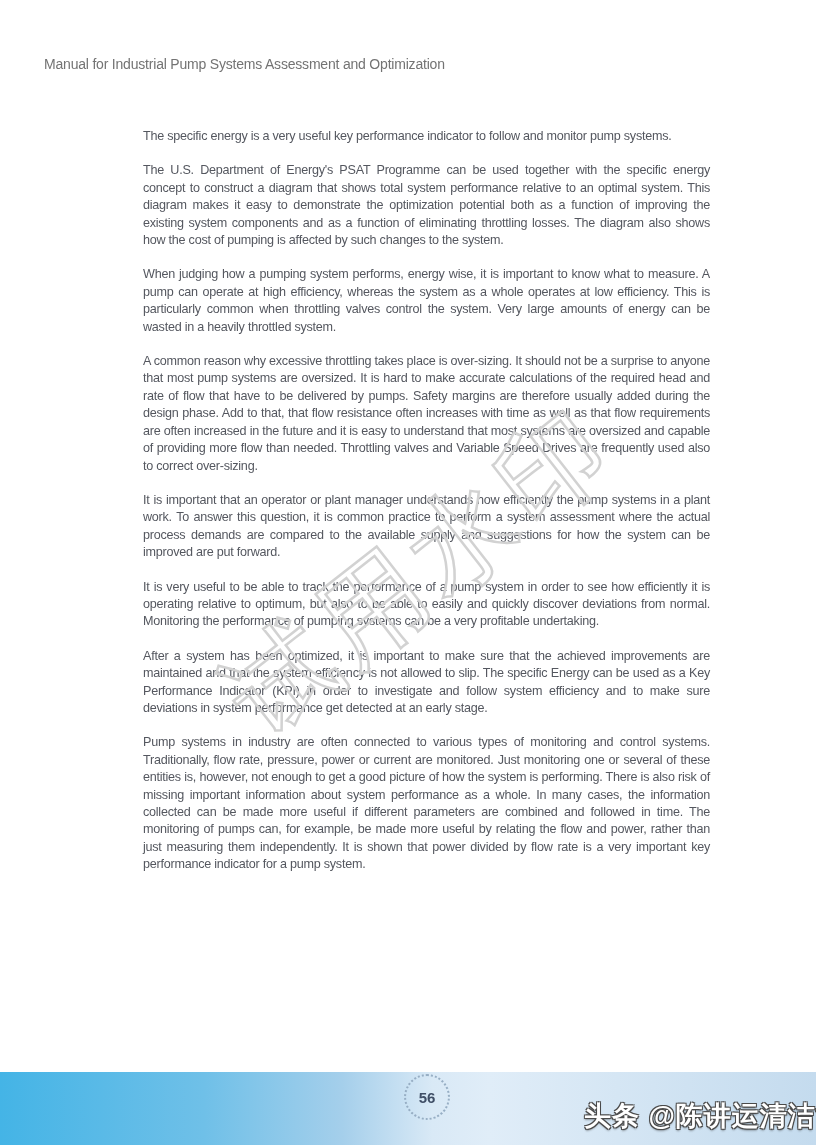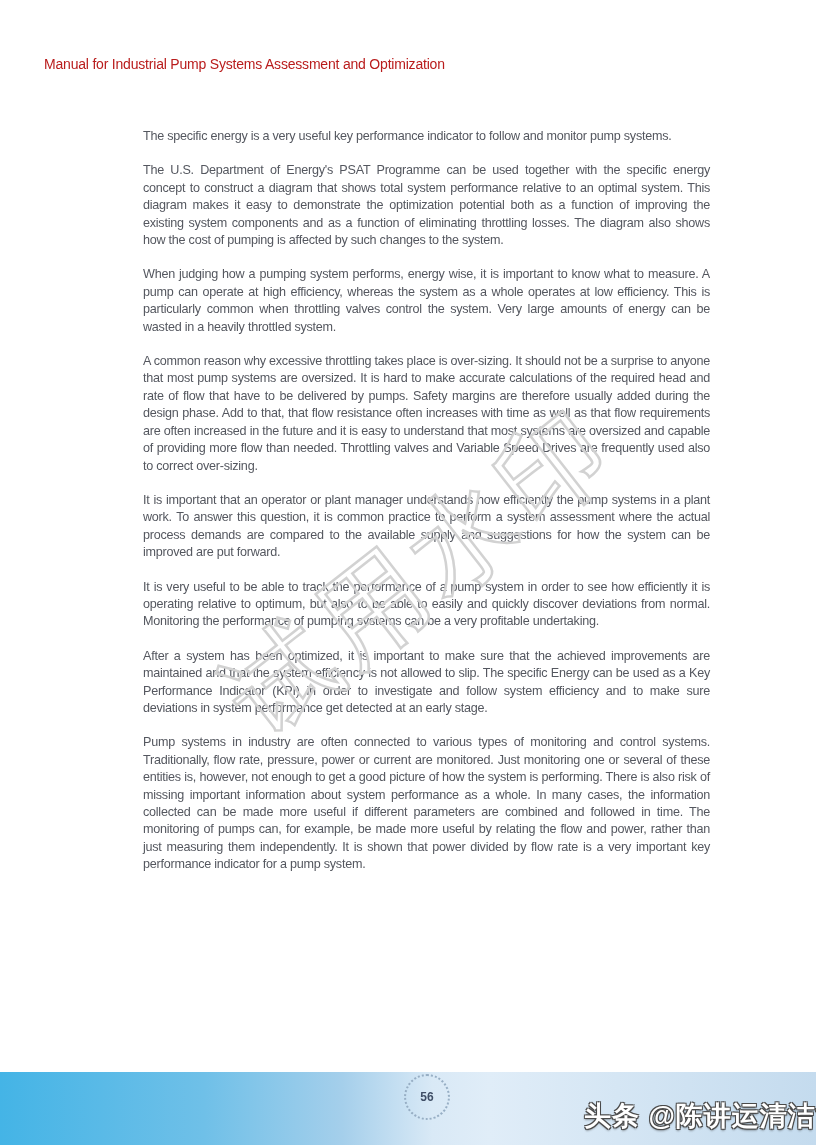--- a/index.html
+++ b/index.html
@@ -9,21 +9,21 @@
     height: 1145px;
     background: #ffffff;
     overflow: hidden;
     font-family: "Liberation Sans", sans-serif;
   }
   .header-title {
     position: absolute;
     left: 44px;
     top: 56px;
     font-size: 14px;
-    color: #b91c1c;
+    color: #737373;
     letter-spacing: -0.2px;
     white-space: nowrap;
   }
   .content {
     position: absolute;
     left: 143px;
     top: 128px;
     width: 567px;
     color: #54575f;
     font-size: 12.6px;
@@ -56,21 +56,21 @@
     position: absolute;
     left: 404px;
     top: 1074px;
     width: 42px;
     height: 42px;
     border: 2px dotted #97aec4;
     border-radius: 50%;
     display: flex;
     align-items: center;
     justify-content: center;
-    font-size: 12px;
+    font-size: 15px;
     font-weight: bold;
     color: #3f4e66;
   }
   .brand-watermark {
     position: absolute;
     left: 584px;
     top: 1098px;
     font-size: 27px;
     font-weight: 700;
     color: #ffffff;

